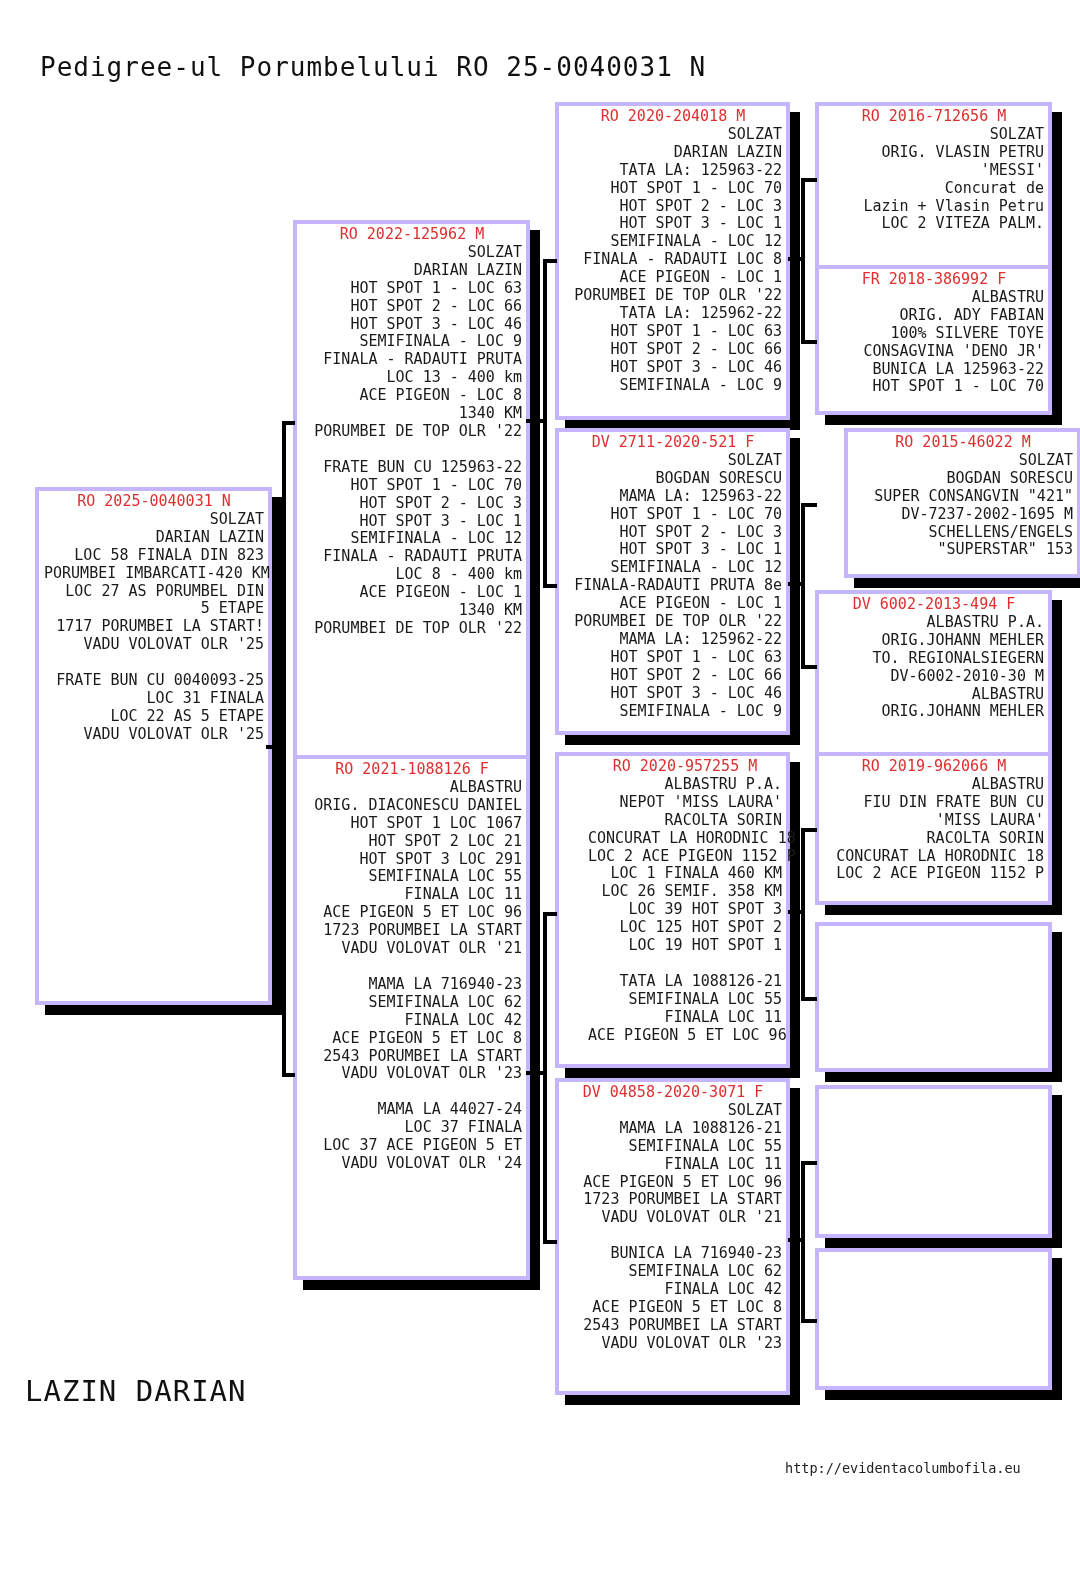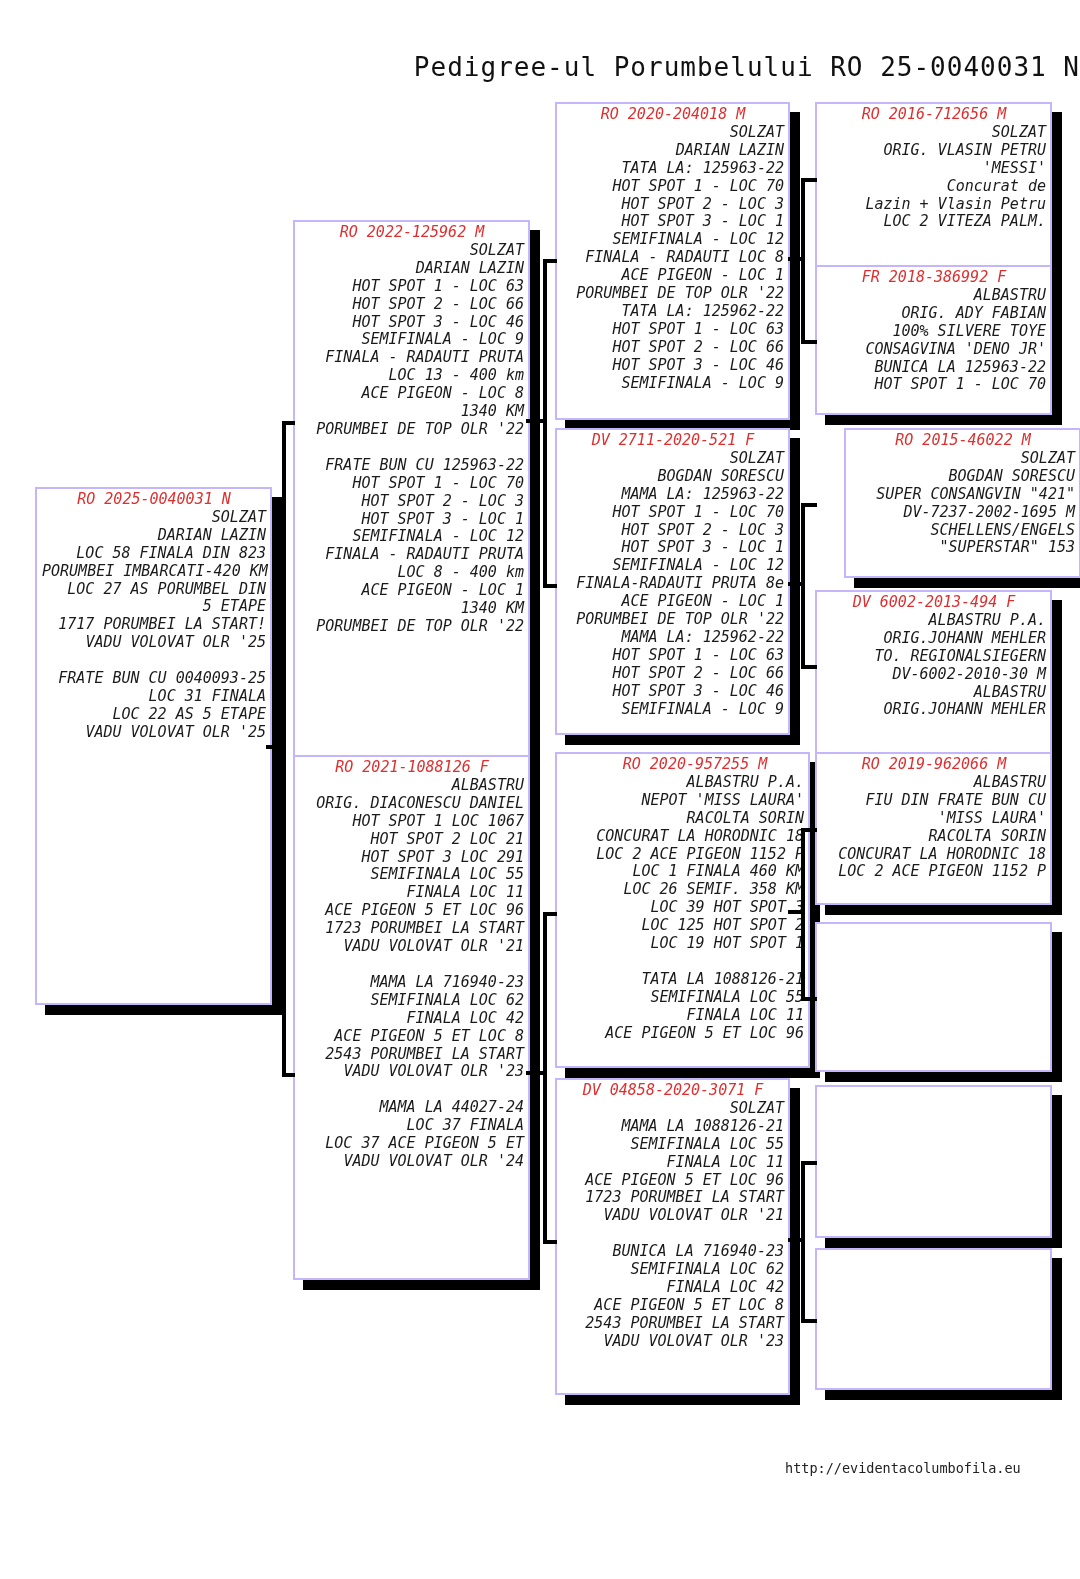--- a/index.html
+++ b/index.html
@@ -6,31 +6,31 @@
   html,body { background:#ffffff; }
   body { font-family:"DejaVu Sans Mono", monospace; color:#1a1a1a; }
   .page {
     position:relative;
     width:1080px; height:1579px;
     background:#ffffff;
     overflow:hidden;
   }
   .doc-title {
     position:absolute; left:40px; right:0; top:52px;
-    text-align:right;
+    text-align:left;
     font-size:26px; letter-spacing:1px;
     color:#111; white-space:pre;
   }
   .box {
     position:absolute;
     background:#ffffff;
-    border:2px solid #c4b5fd;
+    border:4px solid #c4b5fd;
     box-shadow:10px 10px 0 0 #000000;
     padding:2px 4px 2px 5px;
-    font-size:15px; line-height:17.9px;font-style:italic;
+    font-size:15px; line-height:17.9px;
   }
   .box .ring {
     text-align:center;
     color:#dd2f2f;
     white-space:pre;
   }
   .box .body {
     font-family:"DejaVu Sans Mono", monospace;
     font-size:15px; line-height:17.9px;
     white-space:pre;
@@ -153,21 +153,21 @@
 SEMIFINALA - LOC 12
 FINALA-RADAUTI PRUTA 8e
 ACE PIGEON - LOC 1
 PORUMBEI DE TOP OLR '22
 MAMA LA: 125962-22
 HOT SPOT 1 - LOC 63
 HOT SPOT 2 - LOC 66
 HOT SPOT 3 - LOC 46
 SEMIFINALA - LOC 9</div>
   </div>
-  <div class="box" style="left:555px;top:752px;width:255px;height:316px;padding-left:29px;">
+  <div class="box" style="left:555px;top:752px;width:235px;height:316px;padding-left:29px;">
     <div class="ring">RO 2020-957255 M</div>
     <div class="body">ALBASTRU P.A.
 NEPOT 'MISS LAURA'
 RACOLTA SORIN
 CONCURAT LA HORODNIC 18
 LOC 2 ACE PIGEON 1152 P
 LOC 1 FINALA 460 KM
 LOC 26 SEMIF. 358 KM
 LOC 39 HOT SPOT 3
 LOC 125 HOT SPOT 2
@@ -274,17 +274,18 @@
   <div class="line" style="left:788px;top:910px;width:13px;height:4px;"></div>
   <div class="line" style="left:801px;top:828px;width:16px;height:4px;"></div>
   <div class="line" style="left:801px;top:997px;width:16px;height:4px;"></div>
 
   <div class="line" style="left:801px;top:1161px;width:4px;height:162px;"></div>
   <div class="line" style="left:788px;top:1238px;width:13px;height:4px;"></div>
   <div class="line" style="left:801px;top:1161px;width:16px;height:4px;"></div>
   <div class="line" style="left:801px;top:1319px;width:16px;height:4px;"></div>
 
   <div class="owner">
+    <div class="owner-name">LAZIN DARIAN</div>
   </div>
 
   <div class="site-url">http://evidentacolumbofila.eu</div>
 
 </div>
 
 </body></html>

